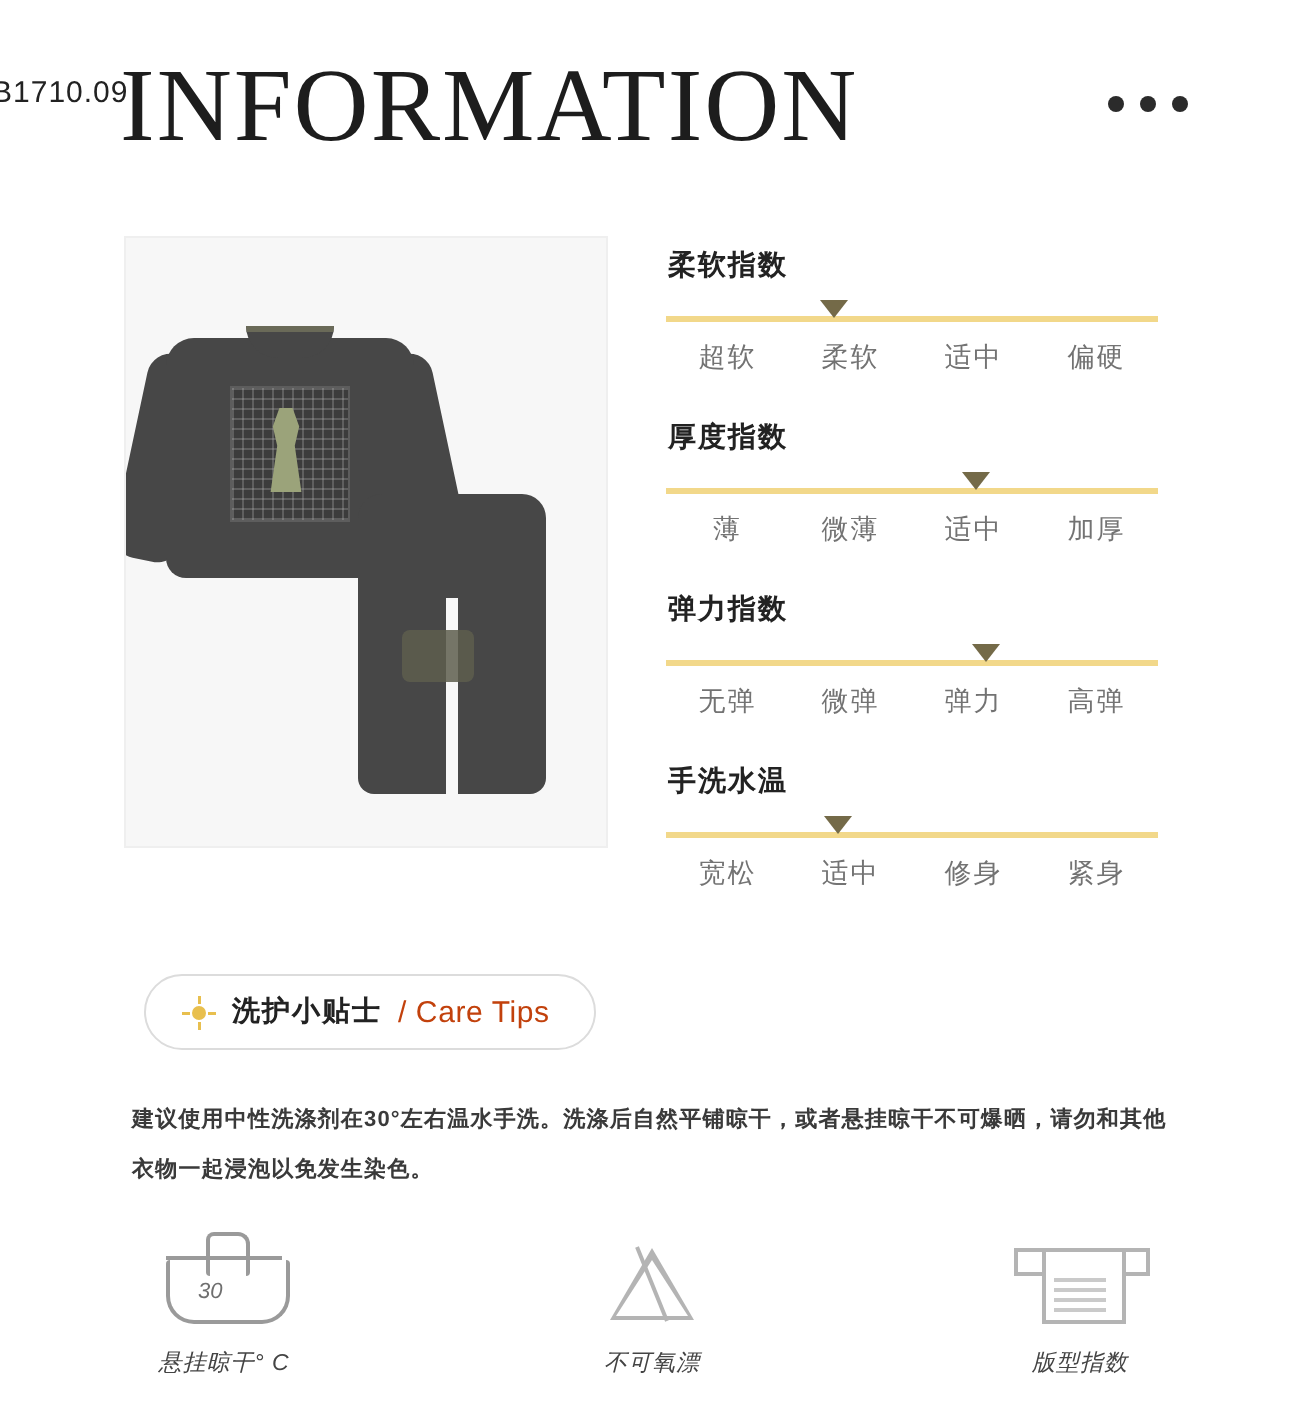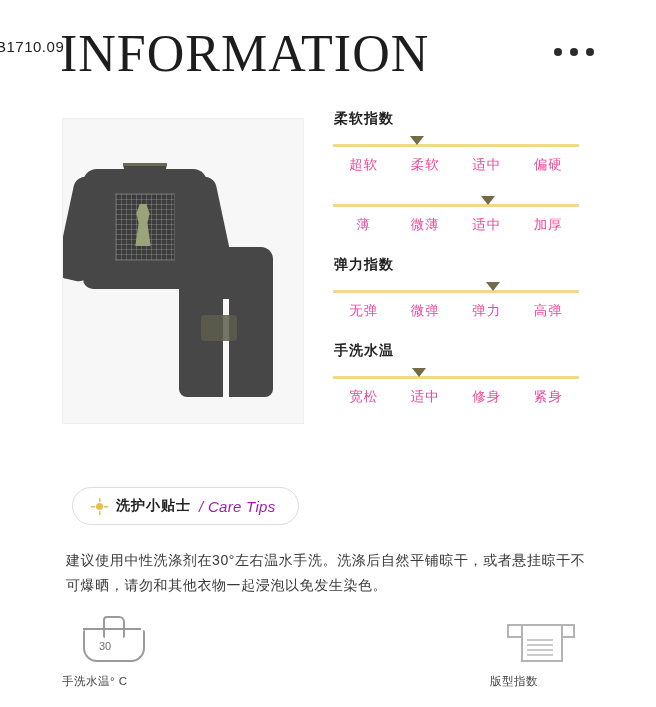--- a/index.html
+++ b/index.html
@@ -146,21 +146,21 @@
     height: 26px;
     background: #5e5e4e;
     border-radius: 4px;
     opacity: .85;
   }
 
   
   .scales {
     position: absolute;
     left: 333px;
-    top: 110px;
+    top: 124px;
     width: 262px;
   }
   .scale-block { margin-bottom: 22px; }
   .scale-title {
     font-size: 14px;
     font-weight: bold;
     color: #222;
     margin: 0 0 8px 1px;
     letter-spacing: 1px;
   }
@@ -188,21 +188,21 @@
     transform: translateX(-7px);
   }
   .scale-labels {
     display: flex;
     width: 246px;
   }
   .scale-labels span {
     flex: 1;
     text-align: center;
     font-size: 13.5px;
-    color: #ec4899;
+    color: #737373;
     letter-spacing: 1px;
   }
 
   
   .care-pill {
     position: absolute;
     left: 72px;
     top: 487px;
     display: flex;
     align-items: center;
@@ -237,47 +237,48 @@
       linear-gradient(#e8bf4e,#e8bf4e) 13px 8px/4px 1.5px no-repeat;
   }
   .care-title-cn {
     font-size: 14px;
     font-weight: bold;
     color: #222;
     letter-spacing: 1px;
   }
   .care-title-en {
     font-size: 15px;
-    color: #a21caf;
+    color: #c2410c;
     letter-spacing: .3px;
-    font-style: italic;
   }
   .care-text {
     position: absolute;
     left: 66px;
     top: 548px;
     width: 520px;
-    font-size: 14px;
+    font-size: 11px;
     line-height: 25px;
     color: #3a3a3a;
     letter-spacing: .6px;
+    font-weight: bold;
   }
 
   
   .care-icons {
     position: absolute;
     left: 62px;
     top: 614px;
     width: 528px;
     display: flex;
     justify-content: space-between;
   }
   .care-icon-item {
     width: 100px;
-    text-align: left;
+    text-align: center;
+    font-style: italic;
   }
   .care-icon-item .glyph {
     height: 54px;
     position: relative;
     margin: 0 auto 6px;
     width: 70px;
   }
   .care-icon-item .cap {
     font-size: 11.5px;
     color: #444;
@@ -431,20 +432,21 @@
     </div>
     <div class="scale-labels">
       <span>超软</span>
       <span>柔软</span>
       <span>适中</span>
       <span>偏硬</span>
     </div>
   </div>
 
   <div class="scale-block">
+    <div class="scale-title">厚度指数</div>
     <div class="bar-wrap">
       <div class="bar"></div>
       <div class="marker" style="left:59%"></div>
     </div>
     <div class="scale-labels">
       <span>薄</span>
       <span>微薄</span>
       <span>适中</span>
       <span>加厚</span>
     </div>
@@ -489,23 +491,31 @@
 
 <div class="care-icons">
 
   <div class="care-icon-item">
     <div class="glyph">
       <div class="g-hand"></div>
       <div class="g-tub"></div>
       <div class="g-tub-water"></div>
       <div class="g-temp">30</div>
     </div>
-    <div class="cap">手洗水温° C</div>
-  </div>
-
+    <div class="cap">悬挂晾干° C</div>
+  </div>
+
+  <div class="care-icon-item">
+    <div class="glyph">
+      <div class="g-tri-outline"></div>
+      <div class="g-tri-inner"></div>
+      <div class="g-slash"></div>
+    </div>
+    <div class="cap">不可氧漂</div>
+  </div>
 
   <div class="care-icon-item">
     <div class="glyph">
       <div class="g-shirt-sl-l"></div>
       <div class="g-shirt-sl-r"></div>
       <div class="g-shirt"></div>
       <div class="g-shirt-lines"></div>
     </div>
     <div class="cap">版型指数</div>
   </div>

